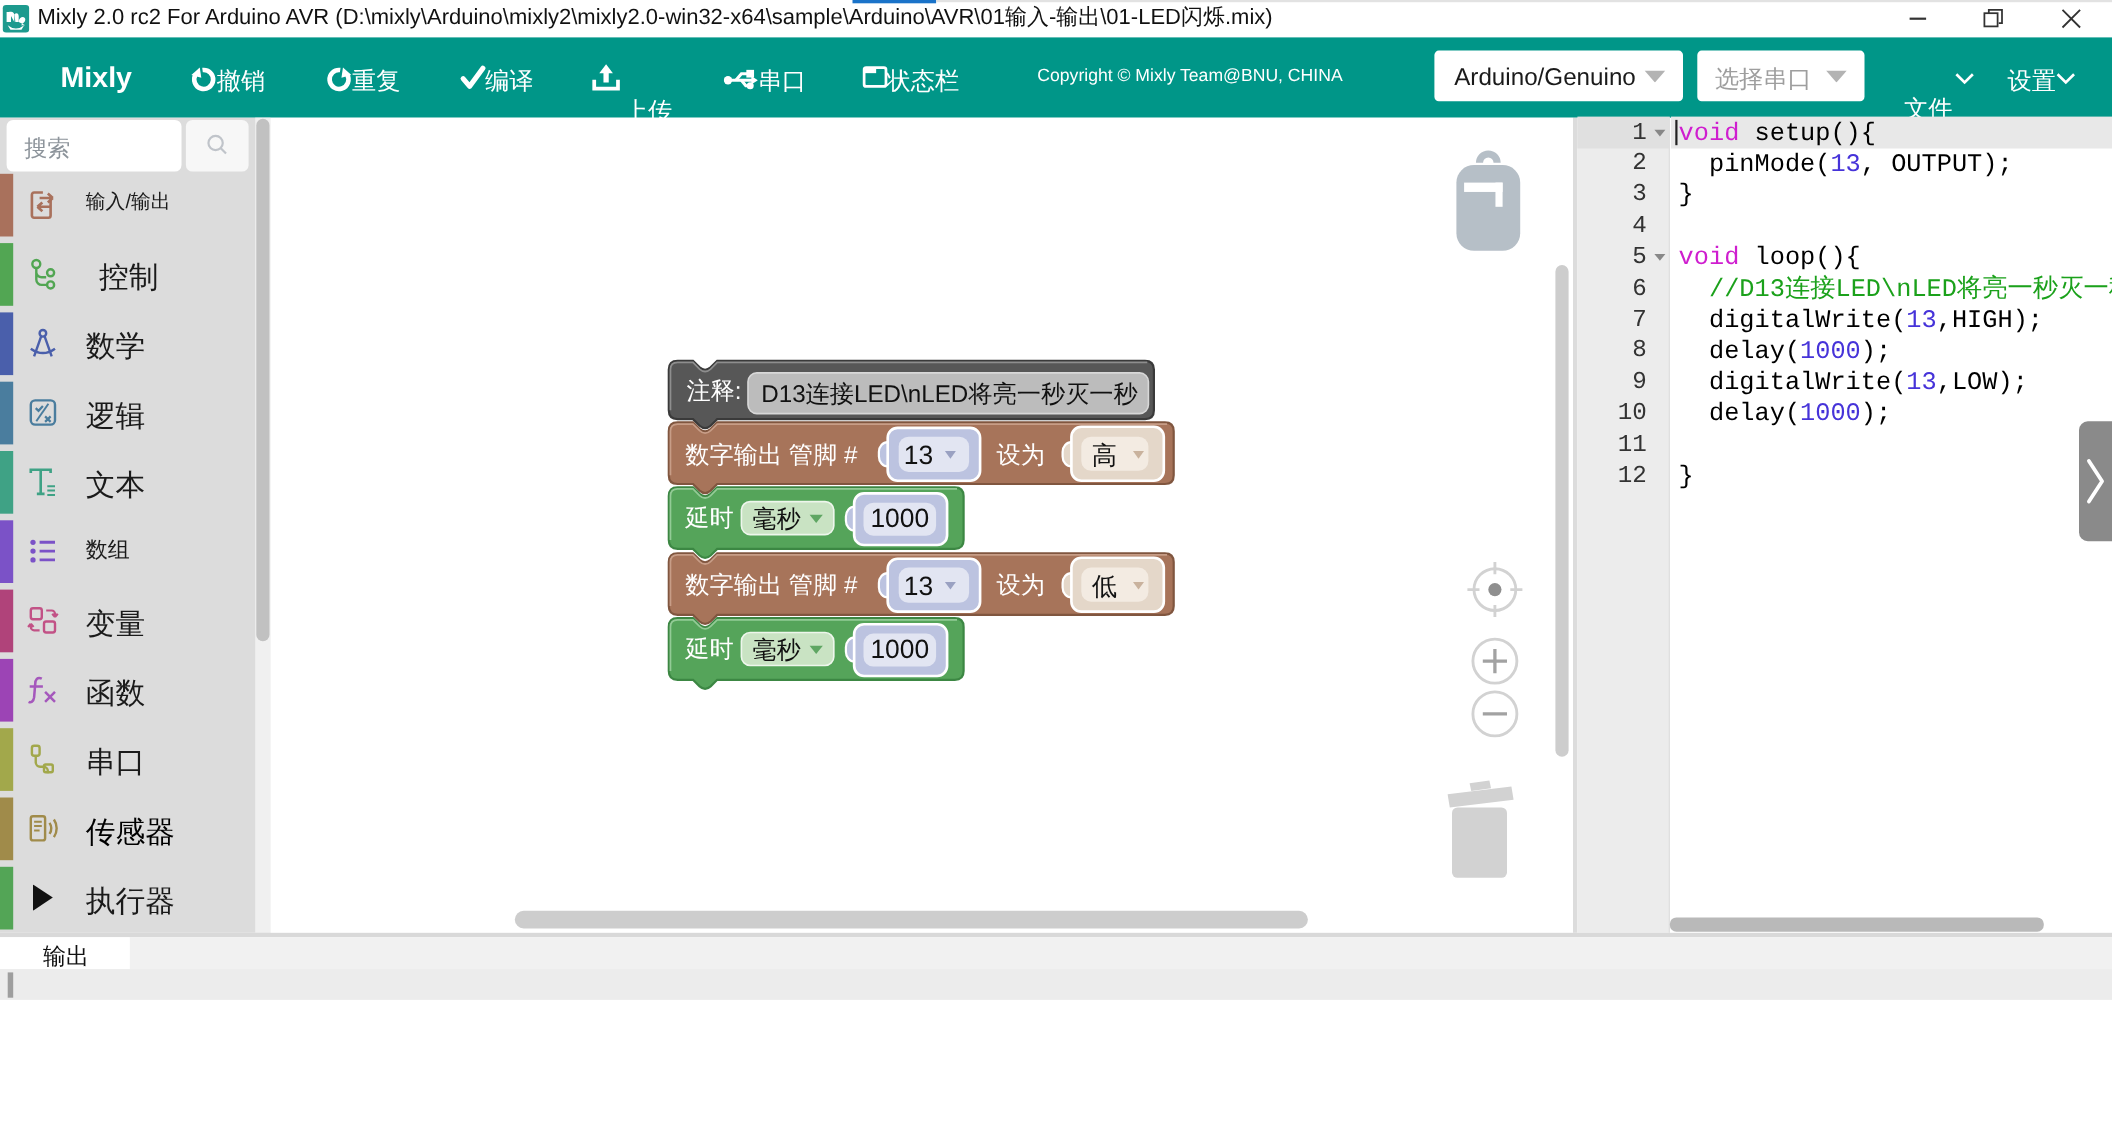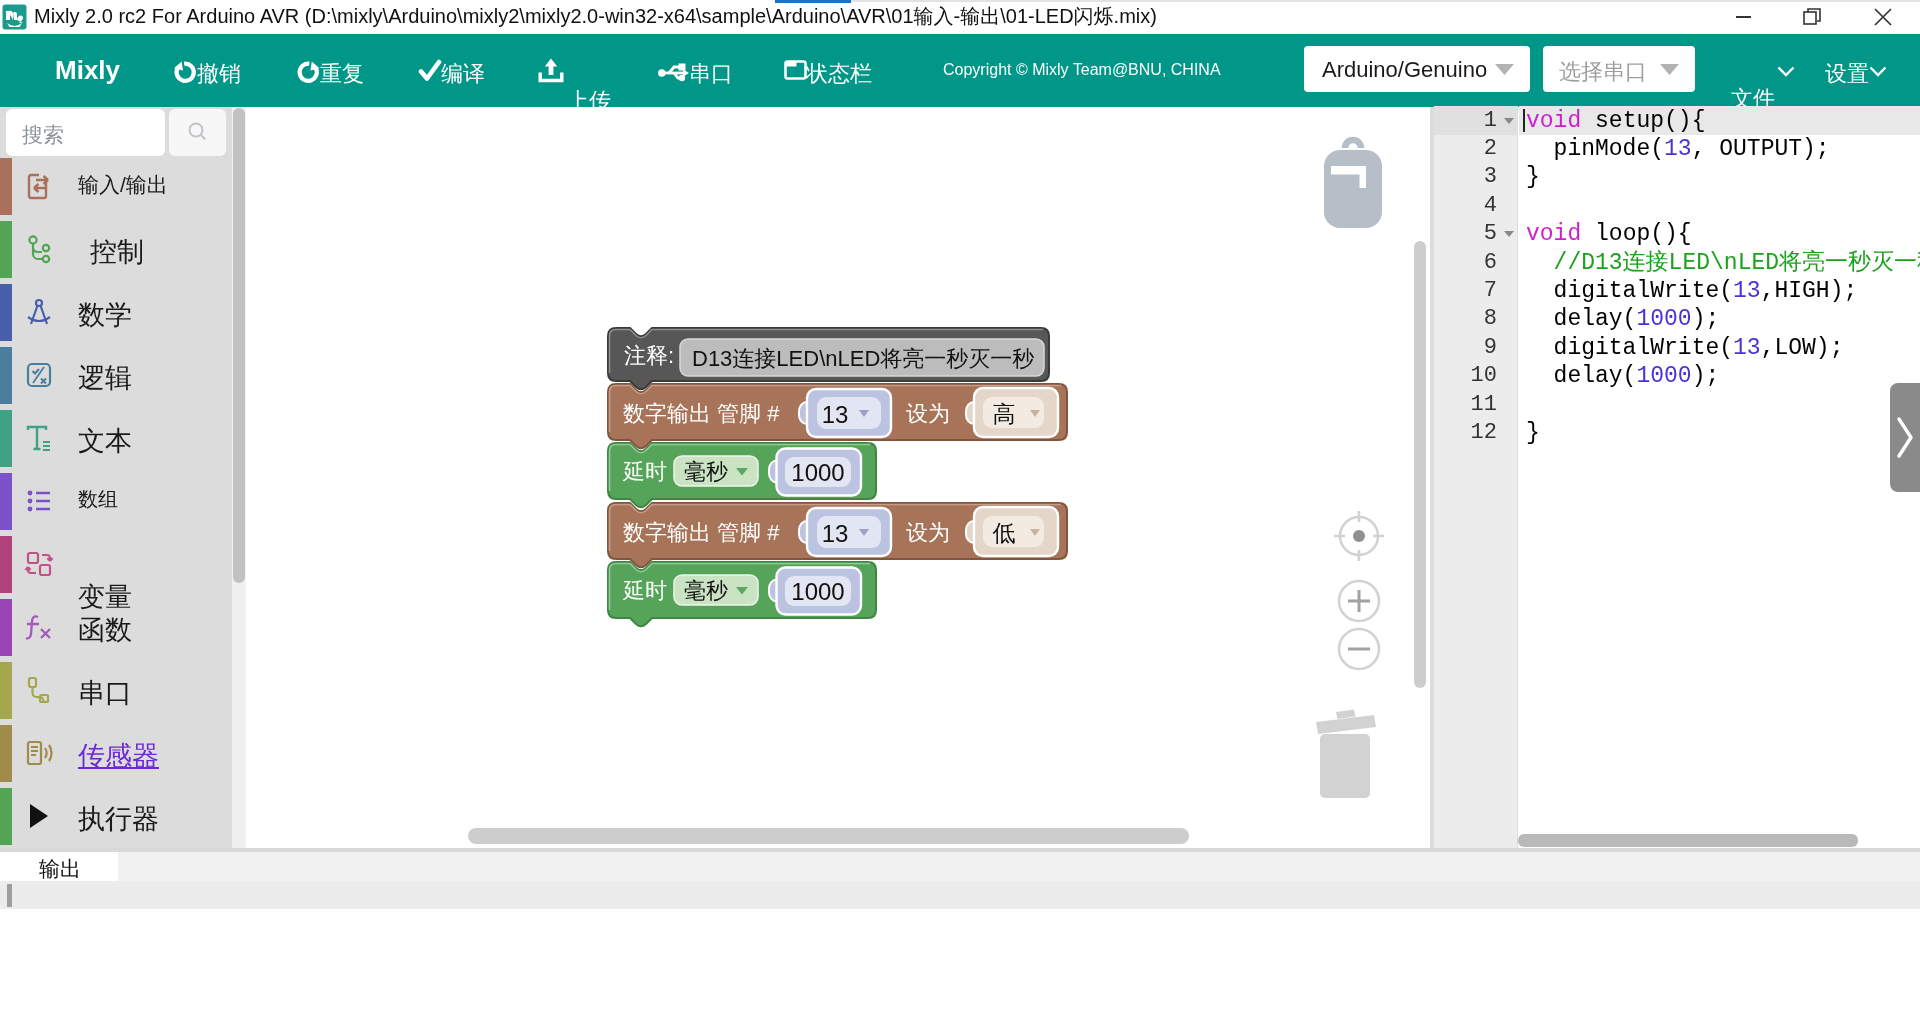--- a/index.html
+++ b/index.html
@@ -118,21 +118,21 @@
   <circle cx="11" cy="10" r="6.5" fill="none" stroke="#c0c4ca" stroke-width="2"></circle>
   <path d="M15.7 14.7 L20.5 19.5" stroke="#c0c4ca" stroke-width="2"></path>
 </svg>
 
 <div class="abs" style="left:0;top:157.5px;width:12px;height:57px;background:#a9715c;"></div>
 <svg class="abs" style="left:24px;top:171px" width="30" height="30" viewBox="0 0 30 30">
   <path d="M22 9 V25 a2 2 0 0 1 -2 2 H7 a2 2 0 0 1 -2 -2 V6 a2 2 0 0 1 2 -2 H15" fill="none" stroke="#a9715c" stroke-width="2.4"></path>
   <path d="M12 9 H24 M24 9 l-4.5 -4 M24 9 l-4.5 4" fill="none" stroke="#a9715c" stroke-width="2.4"></path>
   <path d="M22 17 H10 M10 17 l4.5 -4 M10 17 l4.5 4" fill="none" stroke="#a9715c" stroke-width="2.4"></path>
 </svg>
-<div class="abs" style="left:78px;top:171px;font-size:21px;color:#1a1a1a;">输入/输出</div>
+<div class="abs" style="left:78px;top:171px;font-size:18px;color:#1a1a1a;">输入/输出</div>
 
 <div class="abs" style="left:0;top:220.5px;width:12px;height:57px;background:#52a653;"></div>
 <svg class="abs" style="left:24px;top:234px" width="30" height="30" viewBox="0 0 30 30">
   <circle cx="9" cy="6" r="3.6" fill="none" stroke="#52a653" stroke-width="2.2"></circle>
   <circle cx="22" cy="14" r="3.2" fill="none" stroke="#52a653" stroke-width="2.2"></circle>
   <circle cx="22" cy="25" r="3.2" fill="none" stroke="#52a653" stroke-width="2.2"></circle>
   <path d="M9 10 V20 a5 5 0 0 0 5 5 h5 M9 14 a5 5 0 0 0 5 4 h4" fill="none" stroke="#52a653" stroke-width="2.2"></path>
 </svg>
 <div class="abs" style="left:90px;top:234px;font-size:27px;color:#1a1a1a;">控制</div>
 
@@ -169,21 +169,21 @@
 </svg>
 <div class="abs" style="left:78px;top:486px;font-size:20px;color:#1a1a1a;">数组</div>
 
 <div class="abs" style="left:0;top:535.5px;width:12px;height:57px;background:#b0437a;"></div>
 <svg class="abs" style="left:24px;top:549px" width="30" height="30" viewBox="0 0 30 30">
   <rect x="4" y="4" width="10" height="10" rx="2" fill="none" stroke="#c25286" stroke-width="2.2"></rect>
   <rect x="16" y="16" width="10" height="10" rx="2" fill="none" stroke="#c25286" stroke-width="2.2"></rect>
   <path d="M18 6 h5 a3 3 0 0 1 3 3 v3 M26 12 l-2.5 -3 M26 12 l2.5 -3" fill="none" stroke="#c25286" stroke-width="2"></path>
   <path d="M12 24 h-5 a3 3 0 0 1 -3 -3 v-3 M4 18 l-2.5 3 M4 18 l2.5 3" fill="none" stroke="#c25286" stroke-width="2"></path>
 </svg>
-<div class="abs" style="left:78px;top:549px;font-size:27px;color:#1a1a1a;margin-top:30px;">变量</div>
+<div class="abs" style="left:78px;top:549px;font-size:27px;color:#1a1a1a;">变量</div>
 
 <div class="abs" style="left:0;top:598.5px;width:12px;height:57px;background:#9c44b5;"></div>
 <svg class="abs" style="left:24px;top:612px" width="30" height="30" viewBox="0 0 30 30">
   <path d="M14 5 c-4 -2 -6 1 -6 5 l-1 12 c-0.5 4 -3 5 -5 4 M3 12 h12" fill="none" stroke="#a558bc" stroke-width="2.3"></path>
   <path d="M17 17 l9 9 M26 17 l-9 9" stroke="#a558bc" stroke-width="2.3"></path>
 </svg>
 <div class="abs" style="left:78px;top:612px;font-size:27px;color:#1a1a1a;">函数</div>
 
 <div class="abs" style="left:0;top:661.5px;width:12px;height:57px;background:#a2a84b;"></div>
 <svg class="abs" style="left:24px;top:675px" width="30" height="30" viewBox="0 0 30 30">
@@ -192,21 +192,21 @@
   <rect x="16" y="20" width="8" height="7" rx="1.5" fill="none" stroke="#a2a84b" stroke-width="2.2"></rect>
 </svg>
 <div class="abs" style="left:78px;top:675px;font-size:27px;color:#1a1a1a;">串口</div>
 
 <div class="abs" style="left:0;top:724.5px;width:12px;height:57px;background:#a08b4a;"></div>
 <svg class="abs" style="left:24px;top:738px" width="30" height="30" viewBox="0 0 30 30">
   <rect x="4" y="4" width="13" height="22" rx="2" fill="none" stroke="#a08b4a" stroke-width="2.2"></rect>
   <path d="M7 9 h7 M7 13 h7 M7 17 h5" stroke="#a08b4a" stroke-width="1.8"></path>
   <path d="M21 10 a9 9 0 0 1 0 10 M25 7 a14 14 0 0 1 0 16" fill="none" stroke="#a08b4a" stroke-width="2.2"></path>
 </svg>
-<div class="abs" style="left:78px;top:738px;font-size:27px;color:#6d28d9;text-decoration:underline;">传感器</div>
+<div class="abs" style="left:78px;top:738px;font-size:27px;color:#000000;">传感器</div>
 
 <div class="abs" style="left:0;top:787.5px;width:12px;height:57px;background:#53a556;"></div>
 <svg class="abs" style="left:29px;top:804px" width="20" height="24" viewBox="0 0 20 24">
   <path d="M1 0 L19 12 L1 24 Z" fill="#111"></path>
 </svg>
 <div class="abs" style="left:78px;top:801px;font-size:27px;color:#1a1a1a;">执行器</div>
 
 <div class="abs" style="left:246px;top:107px;width:1184px;height:741px;background:#fff;"></div>
 
 <div class="abs" style="left:1430px;top:107px;width:4px;height:741px;background:#dcdcdc;"></div>

